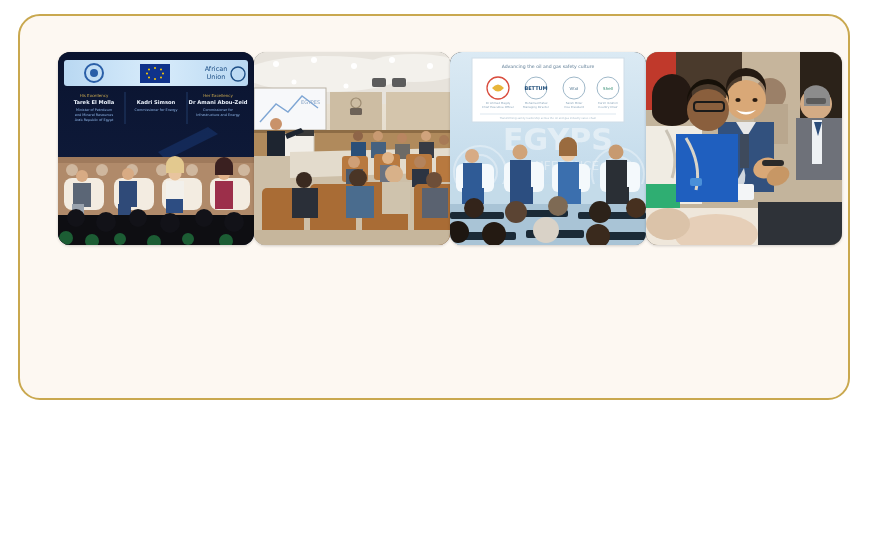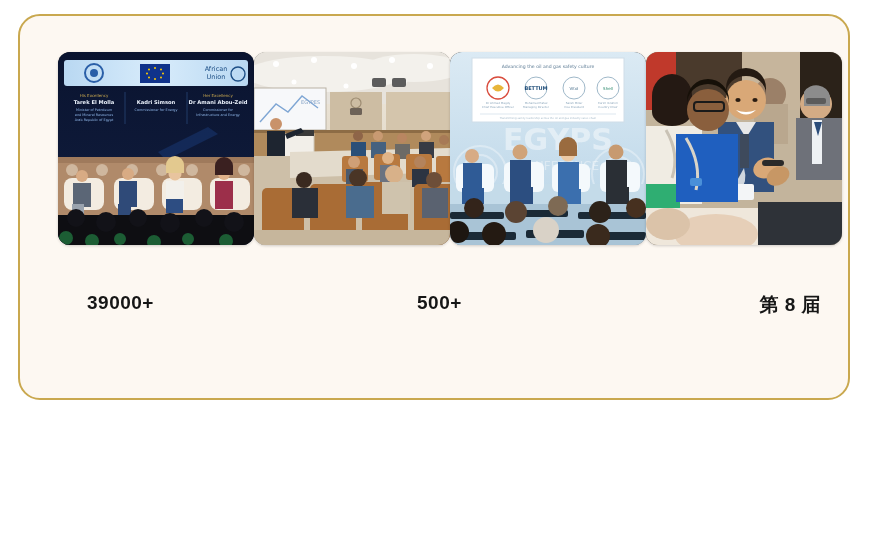--- a/index.html
+++ b/index.html
@@ -458,25 +458,20 @@
 
         <path d="M0 156 h120 v37 h-120 z" fill="#efe7db"></path>
         <path d="M112 150 h84 v43 h-84 z" fill="#2e3238"></path>
         <ellipse cx="70" cy="182" rx="42" ry="20" fill="#e6cfb8"></ellipse>
         <ellipse cx="22" cy="172" rx="22" ry="16" fill="#dbc3a9"></ellipse>
       </svg>
     </div>
 
   </div>
 
-  <div class="num-row">
-    <div class="num n0">39000+</div>
-    <div class="num n1">500+</div>
-    <div class="num n2">第 8 届</div>
-  </div>
 
 
 </div>
 
 <div class="footer">
 
   
   
 
   

